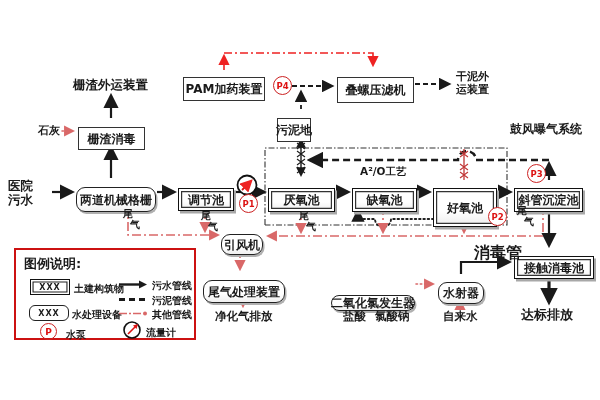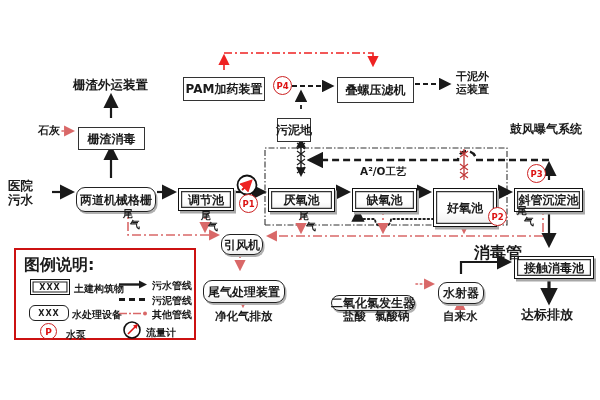--- a/index.html
+++ b/index.html
@@ -17,21 +17,21 @@
   .txt{position:absolute;z-index:2;font-weight:700;font-size:12px;line-height:1.15;white-space:pre-line;}
   .small{font-size:10.5px;font-weight:600;}
   .pump{position:absolute;z-index:3;width:17px;height:17px;border-radius:50%;border:1.5px solid #cc2222;
         background:#fff;color:#dd1111;font-size:8.5px;font-weight:700;display:flex;align-items:center;justify-content:center;}
   .tg{position:absolute;z-index:2;font-size:10px;font-weight:700;line-height:1;}
   .tg i{font-style:normal;display:block;}
   .tg i:last-child{margin-left:7px;margin-top:1px;}
   
   #legend{position:absolute;left:14px;top:248px;width:182px;height:92px;border:2px solid #cc1111;
           background:#fff;z-index:4;box-sizing:border-box;}
-  #legend .lt{position:absolute;left:8px;top:5px;font-size:16px;font-weight:700;}
+  #legend .lt{position:absolute;left:8px;top:5px;font-size:13px;font-weight:700;}
   #legend .lbl{position:absolute;font-size:10px;font-weight:700;white-space:nowrap;}
   .sampleC{position:absolute;left:14px;top:29px;width:38px;height:14px;border:1.5px solid #111;
            box-shadow:inset 0 0 0 1.5px #fff, inset 0 0 0 2.6px #222;display:flex;align-items:center;justify-content:center;
            font-size:8px;font-weight:700;letter-spacing:1px;}
   .sampleE{position:absolute;left:13px;top:55px;width:38px;height:14px;border:1.5px solid #222;border-radius:6px;
            display:flex;align-items:center;justify-content:center;font-size:8px;font-weight:700;letter-spacing:1px;}
   .sampleP{position:absolute;left:24px;top:73px;width:15px;height:15px;border-radius:50%;border:1.4px solid #cc2222;
            color:#dd1111;font-size:9px;font-weight:700;display:flex;align-items:center;justify-content:center;}
   #legend svg{position:absolute;}
 </style>

